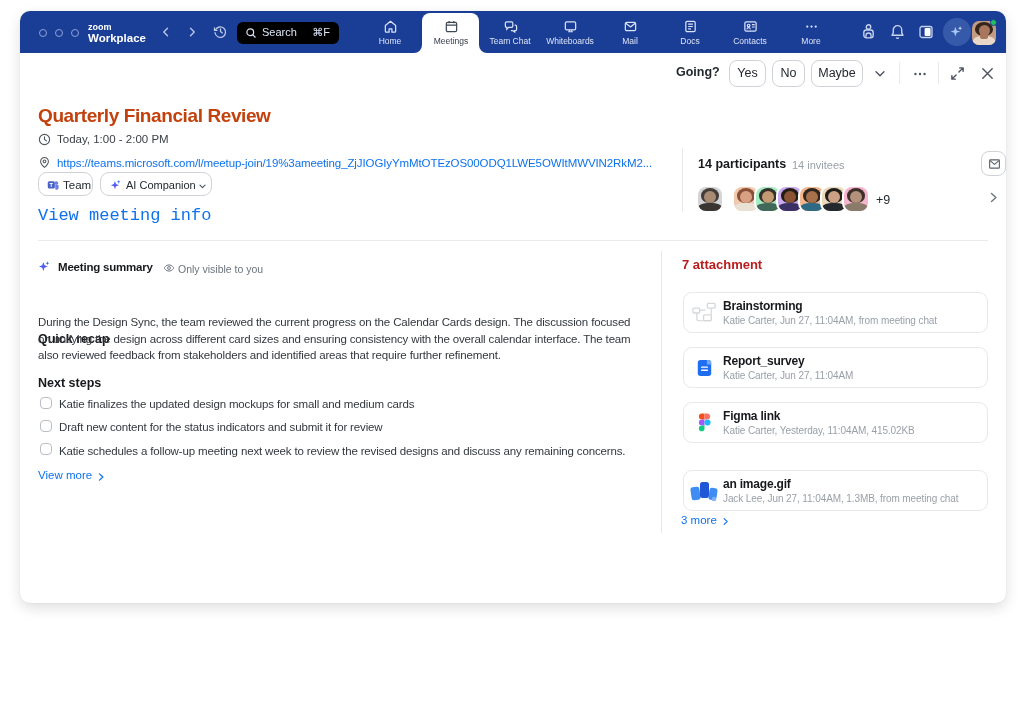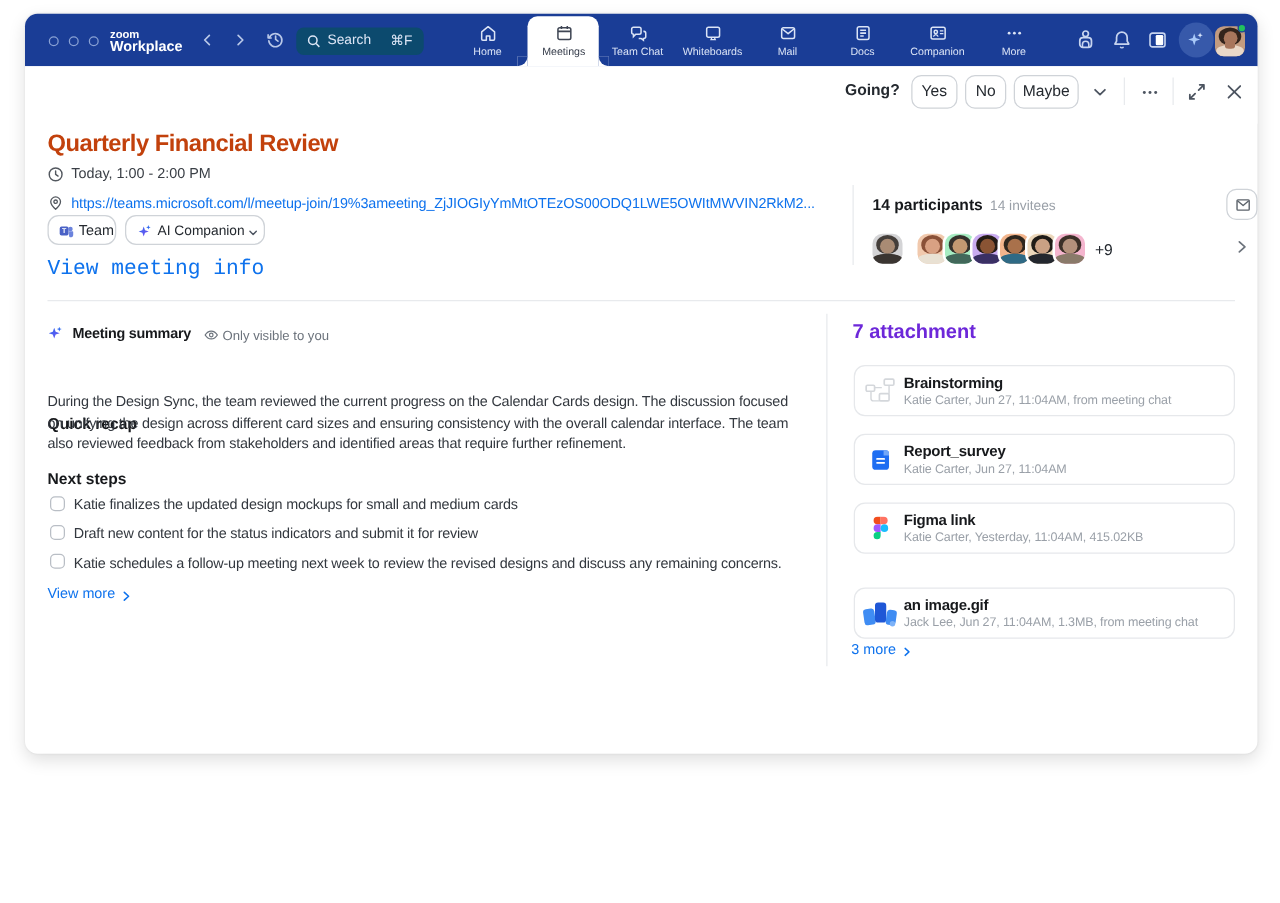--- a/index.html
+++ b/index.html
@@ -13,21 +13,21 @@
     position:absolute; left:0; top:0; width:100%; height:42px;
     background:#1a3d96; border-radius:10px 10px 0 0;
   }
   .tl { position:absolute; top:18px; width:8px; height:8px; border:1.5px solid #8aa2d4; border-radius:50%; }
   .zoomlogo { position:absolute; left:68px; top:12px; color:#fff; line-height:1; }
   .zoomlogo .z1 { font-size:9px; font-weight:700; display:block; margin-bottom:1px;}
   .zoomlogo .z2 { font-size:11.5px; font-weight:700; display:block; }
   .navchev { position:absolute; top:15px; }
   .searchpill {
     position:absolute; left:217px; top:11px; width:102px; height:22px;
-    background:#0c4a6e; border-radius:6px; color:#dde6f6; font-size:11px;padding-left:48px;
+    background:#000000; border-radius:6px; color:#dde6f6; font-size:11px;padding-left:48px;
   }
   .tab {
     position:absolute; top:2px; width:57px; height:40px; background:#ffffff;
     border-radius:8px 8px 0 0;
   }
   .navitem { position:absolute; top:8px; text-align:center; color:#dbe4f6; }
   .navitem .lbl { font-size:8.5px; display:block; margin-top:2px; }
   .navitem svg { display:block; margin:0 auto; }
   .going-row { position:absolute; left:0; top:42px; width:100%; height:46px; background:#fff; }
   .btn {
@@ -120,21 +120,21 @@
           <path d="M5.5 5.5h5M5.5 8h5M5.5 10.5h3"></path>
         </svg>
       <span class="lbl">Docs</span>
     </div>
     <div class="navitem" style="left:708px;width:44px;">
       <svg width="15" height="15" viewBox="0 0 16 16" fill="none" stroke="#dbe4f6" stroke-width="1.3">
           <rect x="2" y="3" width="12" height="10" rx="1.5"></rect>
           <circle cx="6" cy="7" r="1.4"></circle>
           <path d="M4 11c.4-1.2 1-1.8 2-1.8s1.6.6 2 1.8M9.5 6h3M9.5 8.5h3" stroke-width="1.1"></path>
         </svg>
-      <span class="lbl">Companion</span>
+      <span class="lbl">Contacts</span>
     </div>
     <div class="navitem" style="left:774px;width:34px;">
       <svg width="15" height="15" viewBox="0 0 16 16" fill="#dbe4f6" stroke="none">
           <circle cx="3.5" cy="8" r="1.2"></circle>
           <circle cx="8" cy="8" r="1.2"></circle>
           <circle cx="12.5" cy="8" r="1.2"></circle>
         </svg>
       <span class="lbl">More</span>
     </div>
 
@@ -307,21 +307,21 @@
     <span style="position:absolute;left:39px;top:387px;font-size:11.5px;letter-spacing:-0.15px;color:#33383f;">Katie finalizes the updated design mockups for small and medium cards</span>
     <div class="chk" style="position:absolute;left:20px;top:409px;width:12px;height:12px;border:1.3px solid #b9bec5;border-radius:4px;"></div>
     <span style="position:absolute;left:39px;top:410px;font-size:11.5px;letter-spacing:-0.15px;color:#33383f;">Draft new content for the status indicators and submit it for review</span>
     <div class="chk" style="position:absolute;left:20px;top:432px;width:12px;height:12px;border:1.3px solid #b9bec5;border-radius:4px;"></div>
     <span style="position:absolute;left:39px;top:434px;font-size:11.5px;letter-spacing:-0.15px;color:#33383f;">Katie schedules a follow-up meeting next week to review the revised designs and discuss any remaining concerns.</span>
     <span style="position:absolute;left:18px;top:458px;font-size:11.5px;color:#0e72ed;">View more</span>
     <svg style="position:absolute;left:76px;top:461px;" width="10" height="10" viewBox="0 0 16 16" fill="none" stroke="#0e72ed" stroke-width="2">
         <path d="M5.5 3L11 8l-5.5 5" stroke-linecap="round" stroke-linejoin="round"></path>
       </svg>
 
-    <span style="position:absolute;left:662px;top:246px;font-size:16px;font-weight:700;color:#6d28d9;">7 attachment</span>
+    <span style="position:absolute;left:662px;top:246px;font-size:13px;font-weight:700;color:#b91c1c;">7 attachment</span>
     <div id="cards">
       <div class="card" style="top:281px;padding-left:28px;">
         <svg style="position:absolute;left:7px;top:7px;" width="27" height="26" viewBox="0 0 28 26" fill="none" stroke="#d4d7db" stroke-width="1.4">
             <rect x="2" y="8" width="7" height="5" rx="1"></rect>
             <rect x="17" y="3" width="8" height="5" rx="1"></rect>
             <rect x="13" y="15" width="8" height="6" rx="1"></rect>
             <path d="M9 10h6M21 8v7M6 13v6a2 2 0 0 0 2 2h5" stroke-width="1.2"></path>
           </svg>
         <div class="ct">Brainstorming</div>
         <div class="cs">Katie Carter, Jun 27, 11:04AM, from meeting chat</div>

